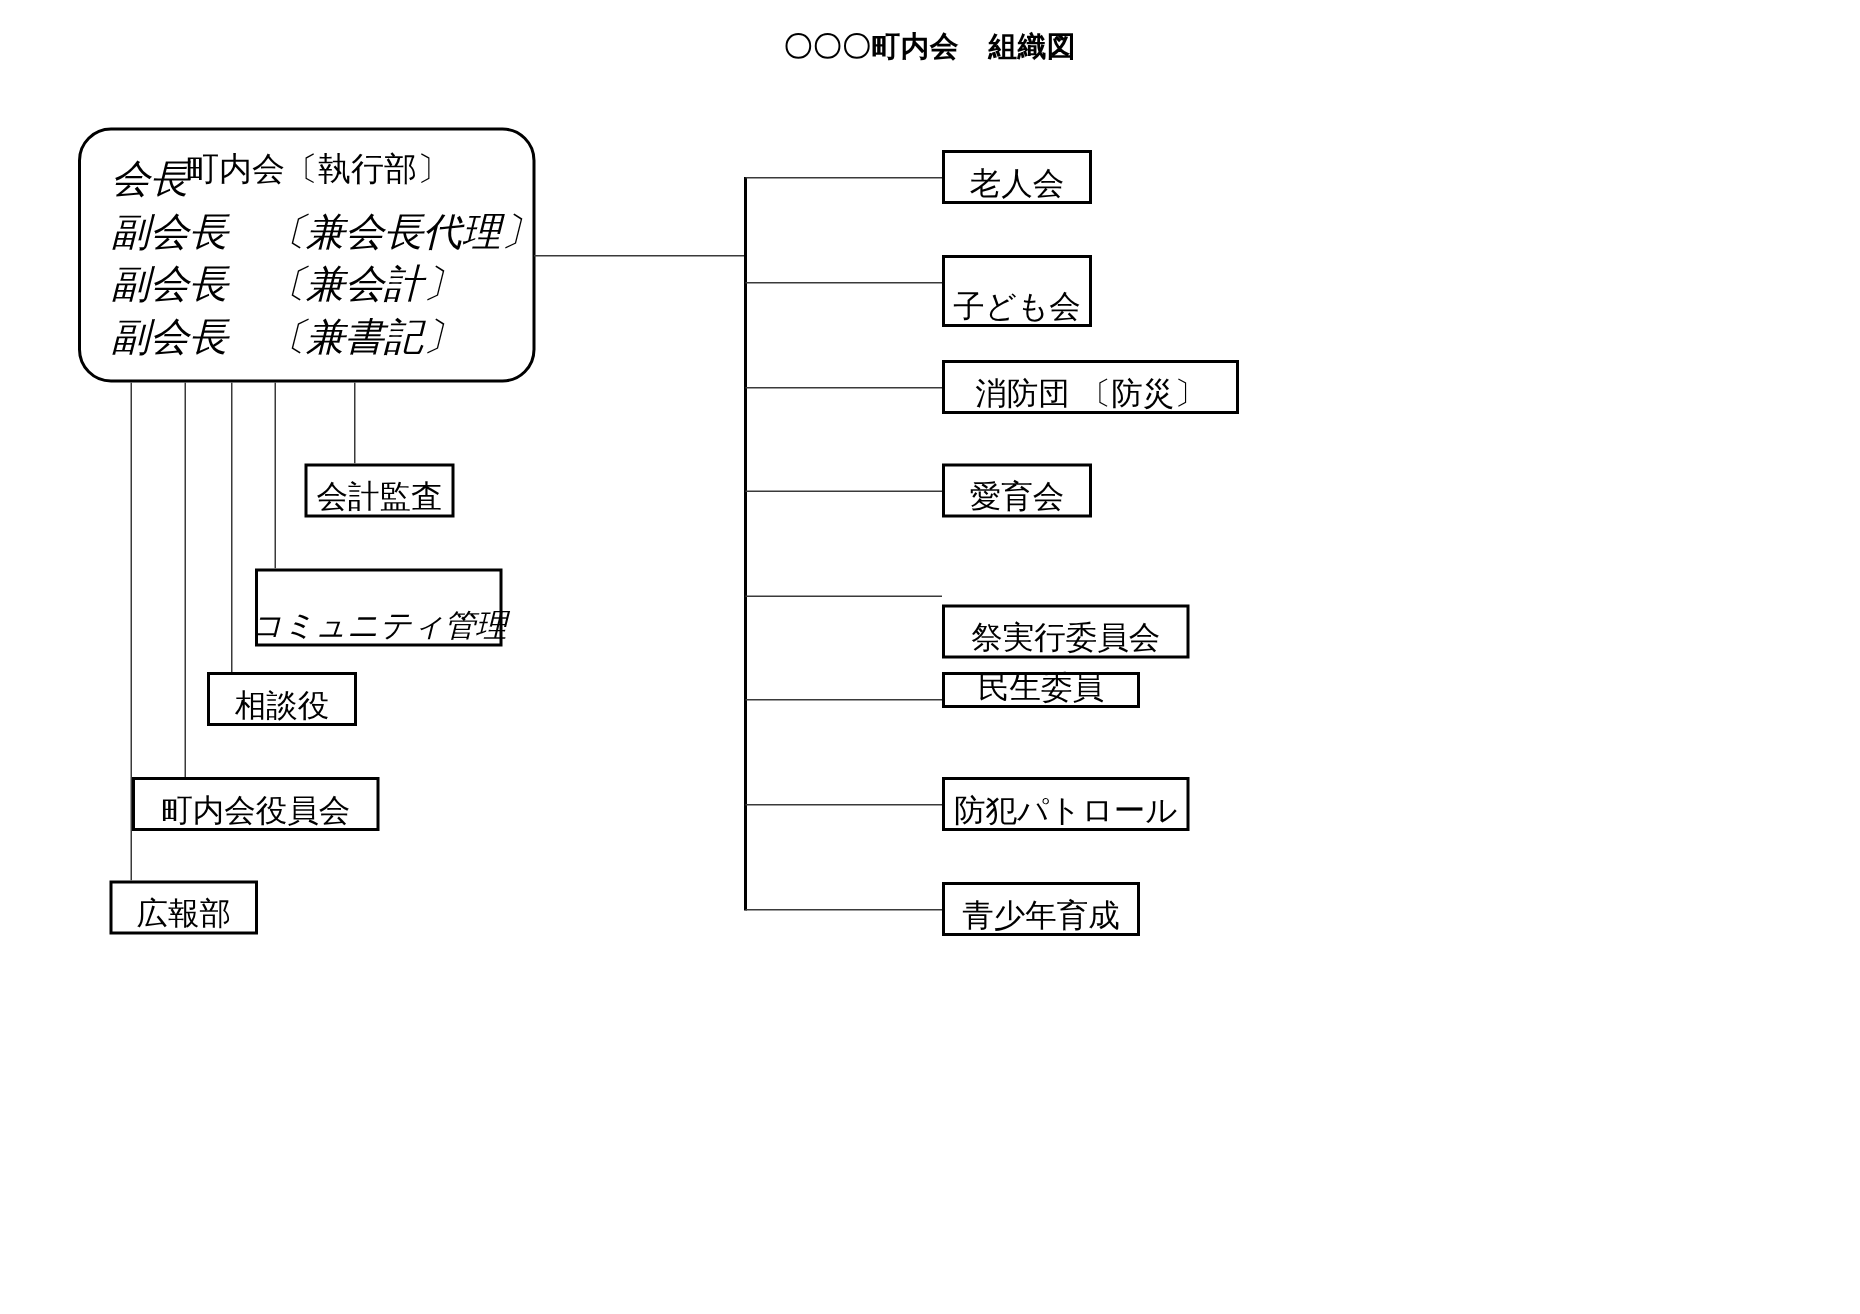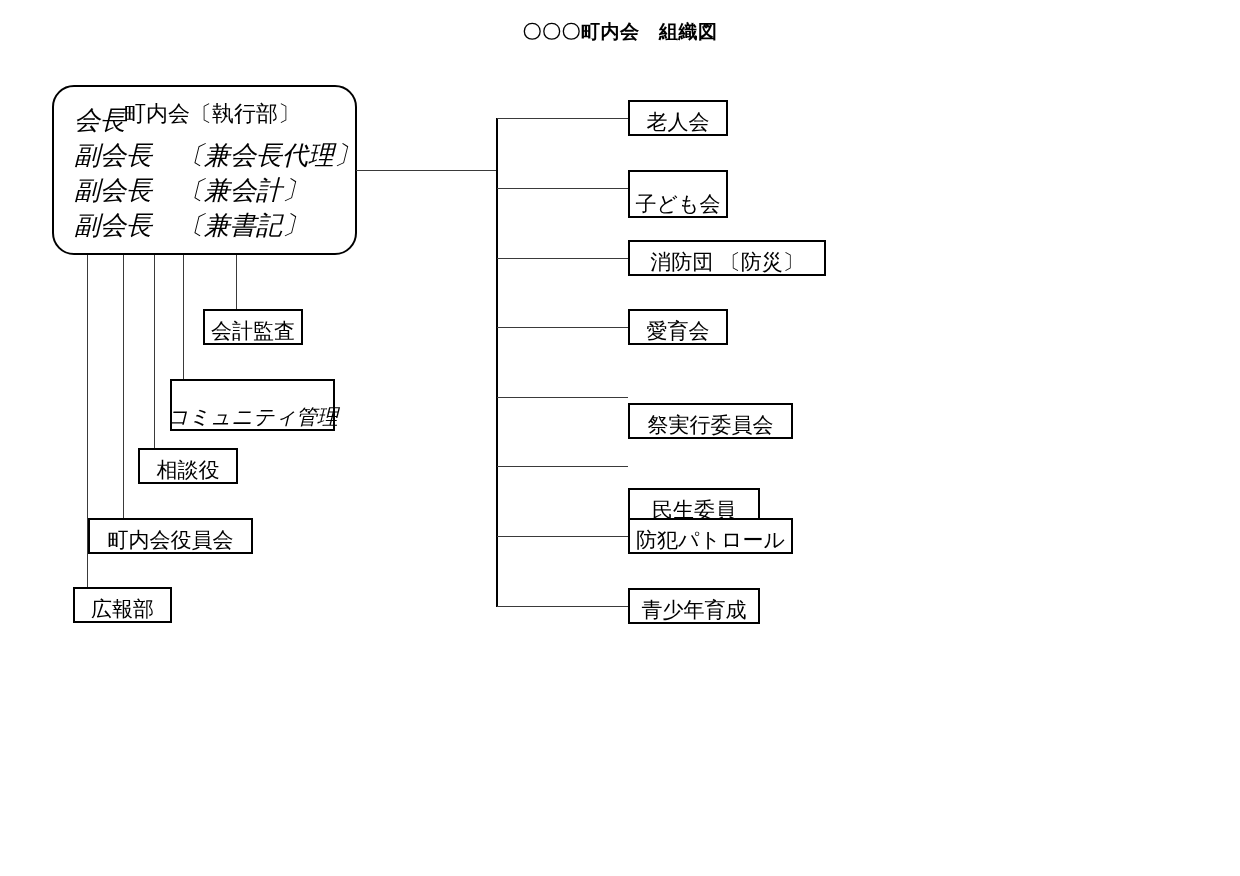--- a/index.html
+++ b/index.html
@@ -168,21 +168,21 @@
   </div>
 
   <div class="node-box" style="left:628px; top:309px; width:100px; height:36px;">
     <span>愛育会</span>
   </div>
 
   <div class="node-box" style="left:628px; top:379px; width:165px; height:36px;margin-top:24px;">
     <span>祭実行委員会</span>
   </div>
 
-  <div class="node-box" style="left:628px; top:448px; width:132px; height:36px;margin-top:40px;">
+  <div class="node-box" style="left:628px; top:448px; width:132px; height:24px;">
     <span>民生委員</span>
   </div>
 
   <div class="node-box" style="left:628px; top:518px; width:165px; height:36px;">
     <span>防犯パトロール</span>
   </div>
 
   <div class="node-box" style="left:628px; top:588px; width:132px; height:36px;">
     <span>青少年育成</span>
   </div>

